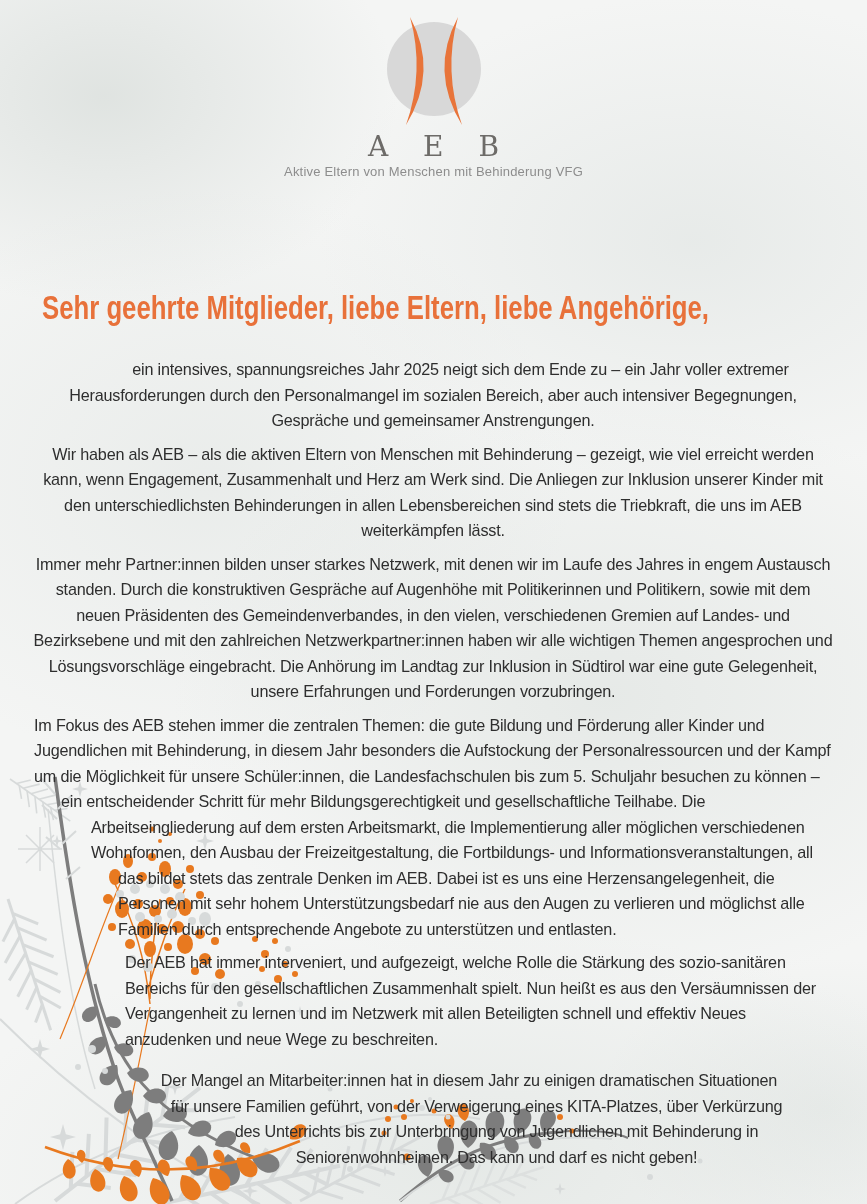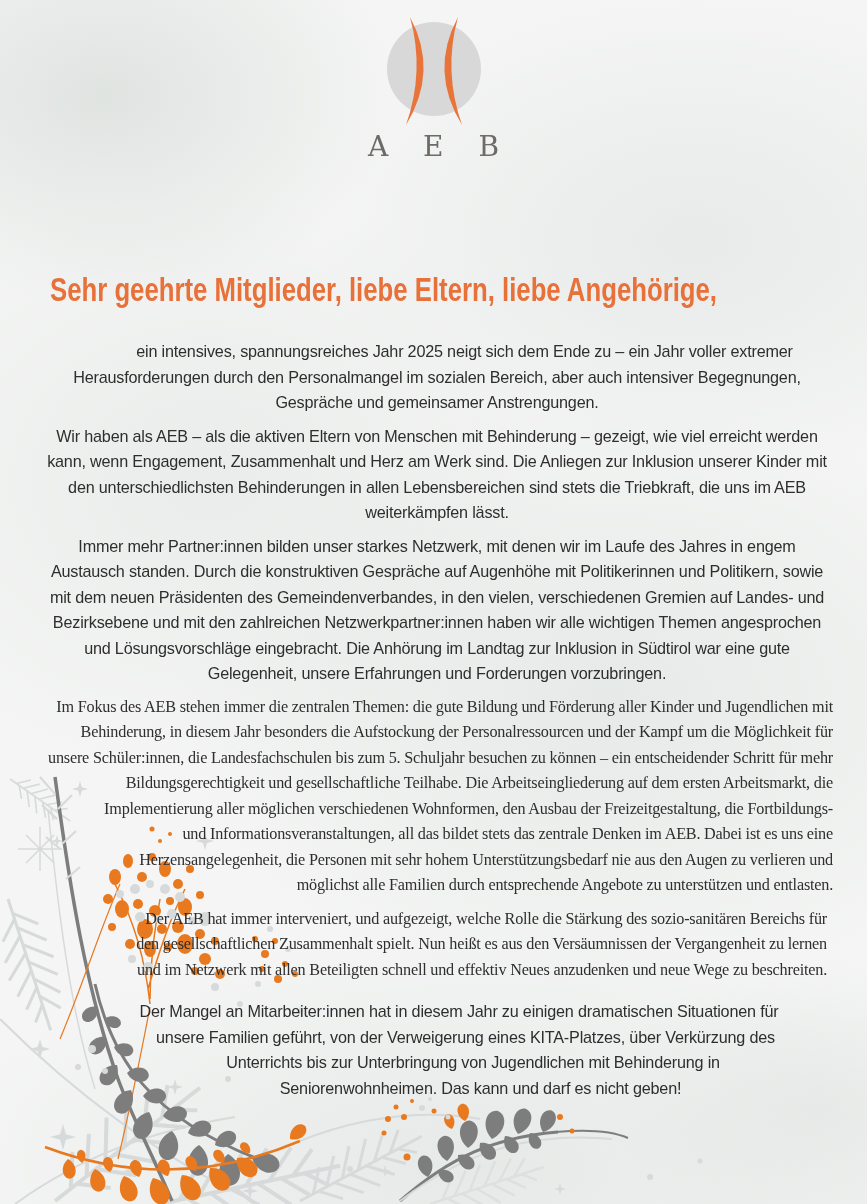--- a/index.html
+++ b/index.html
@@ -19,49 +19,50 @@
       radial-gradient(300px 200px at 95% 92%, rgba(216,222,219,.40), rgba(216,222,219,0) 75%),
       #f4f5f4;
   }
   header{ text-align:center; padding-top:12px; position:relative; z-index:2;}
   .logo{ width:104px; height:118px; display:block; margin:0 auto;}
   .acronym{
     font-family:"DejaVu Serif","Liberation Serif",serif;
     font-size:28px; letter-spacing:13px; padding-left:13px; color:#6d6b68; margin-top:0;
   }
   .sub{ font-size:13px; line-height:18px; color:var(--subgray); letter-spacing:.2px;}
-  main{ position:relative; z-index:2; padding:0 34px 0 33px;margin-left:8px;}
+  main{ position:relative; z-index:2; padding:0 34px 0 33px;}
   h1.salutation{
     margin:108px 0 30px 9px; font-size:33px; font-weight:bold; color:var(--accent);
     white-space:nowrap; width:1100px; transform:scaleX(.78); transform-origin:0 50%;
     letter-spacing:0;
   }
   p.para{ font-size:16.2px; line-height:25.5px; letter-spacing:-.2px; margin:0 0 8px 0; text-align:center;}
   p.first{ text-indent:55px;}
   .flow{ position:relative;}
   .flow .sp{ float:left; clear:left;}
-  p.centered{ text-align:right;font-family:Liberation Serif, serif;}
+  p.centered{ text-align:left;}
   p.pushed{ margin-top:16px; margin-bottom:0; padding-right:48px;}
   p.tight{ margin-top:0; padding-right:6px;}
   .deco{ position:absolute; left:0; bottom:0; width:867px; height:455px; z-index:1; pointer-events:none;}
   .o{fill:var(--deco-o);} .g{fill:var(--deco-g);} .lg{fill:var(--deco-l);}
   .os{stroke:var(--deco-o);fill:none;} .gs{stroke:var(--deco-g);fill:none;} .ls{stroke:var(--deco-l);fill:none;}
 </style>
 </head>
 <body>
 
 <div class="page">
 
   <header>
     <svg class="logo" viewBox="0 0 104 118" aria-hidden="true">
       <circle cx="52" cy="57" r="47" fill="#d8d8d8"></circle>
       <path d="M28,5 Q57,59 24,113 Q43,59 28,5 Z" fill="#e8743a"></path>
       <path d="M76,5 Q47,59 80,113 Q61,59 76,5 Z" fill="#e8743a"></path>
     </svg>
     <div class="acronym">A E B</div>
+    <div class="sub">Aktive Eltern von Menschen mit Behinderung VFG</div>
   </header>
 
   <main>
     <h1 class="salutation">Sehr geehrte Mitglieder, liebe Eltern, liebe Angehörige,</h1>
 
     <p class="para first">ein intensives, spannungsreiches Jahr 2025 neigt sich dem Ende zu – ein Jahr voller extremer Herausforderungen durch den Personalmangel im sozialen Bereich, aber auch intensiver Begegnungen, Gespräche und gemeinsamer Anstrengungen.</p>
     <p class="para">Wir haben als AEB – als die aktiven Eltern von Menschen mit Behinderung – gezeigt, wie viel erreicht werden kann, wenn Engagement, Zusammenhalt und Herz am Werk sind. Die Anliegen zur Inklusion unserer Kinder mit den unterschiedlichsten Behinderungen in allen Lebensbereichen sind stets die Triebkraft, die uns im AEB weiterkämpfen lässt.</p>
     <p class="para">Immer mehr Partner:innen bilden unser starkes Netzwerk, mit denen wir im Laufe des Jahres in engem Austausch standen. Durch die konstruktiven Gespräche auf Augenhöhe mit Politikerinnen und Politikern, sowie mit dem neuen Präsidenten des Gemeindenverbandes, in den vielen, verschiedenen Gremien auf Landes- und Bezirksebene und mit den zahlreichen Netzwerkpartner:innen haben wir alle wichtigen Themen angesprochen und Lösungsvorschläge eingebracht. Die Anhörung im Landtag zur Inklusion in Südtirol war eine gute Gelegenheit, unsere Erfahrungen und Forderungen vorzubringen.</p>
 
     <div class="flow">

